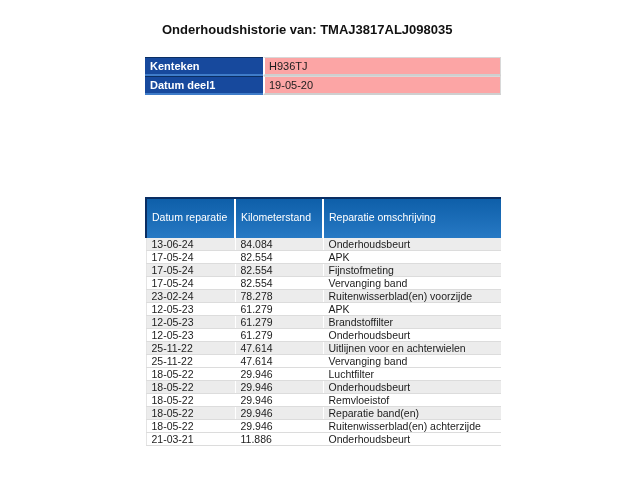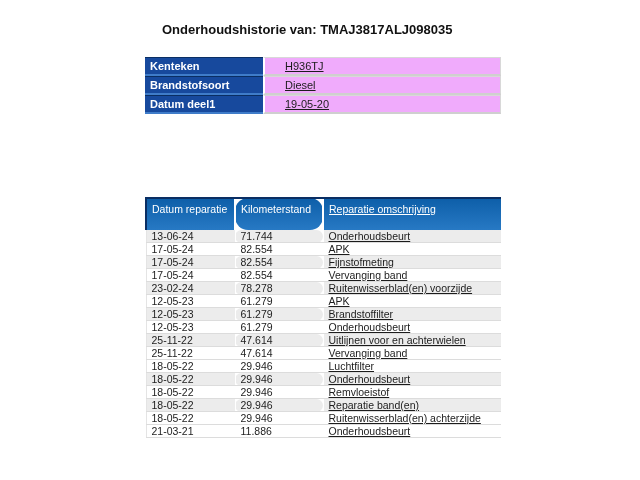--- a/index.html
+++ b/index.html
@@ -45,46 +45,45 @@
   .info-label {
     width: 97px;
     background: var(--info-label-bg, #17499d);
     color: var(--header-text, #ffffff);
     font-weight: 700;
     padding: 0 16px 0 5px;
     border-top: 1px solid var(--table-header-border, #0a2e63);
     border-bottom: 2px solid var(--info-label-highlight, #3f7cc9);
   }
   .info-value {
-    background: #f0abfc;
-    padding: 0 0 0 20px;
+    background: #fca5a5;
+    padding: 0 0 0 4px;
     border-top: 1px solid #d8d8d8;
     border-bottom: 2px solid #cfcfcf;
     border-right: 1px solid #d8d8d8;
     border-left: 2px solid #ffffff;
-    text-decoration: underline;
   }
   
   .history-table {
     position: absolute;
     left: 145px;
     top: 197px;
     width: 356px;
     border-collapse: collapse;
     table-layout: fixed;
   }
   .history-table th {
     background: linear-gradient(var(--header-gradient-top, #0e5fa9), var(--header-gradient-bottom, #2779c4));
     color: var(--header-text, #ffffff);
     font-weight: 400;
     font-size: 10.5px;
     text-align: left;
     vertical-align: top;
     height: 27px;
-    padding: 4px 0 0 5px;
+    padding: 12px 0 0 5px;
     border-top: 2px solid var(--table-header-border, #0a2e63);
     border-left: 2px solid #ffffff;
     white-space: nowrap;
     overflow: hidden;
   }
   .history-table th:first-child {
     border-left: 2px solid var(--table-header-border, #0a2e63);
   }
   .history-table td {
     height: 12px;
@@ -93,40 +92,36 @@
     padding: 0 0 0 5px;
     border-bottom: 1px solid var(--row-border, #dcdcdc);
     white-space: nowrap;
     overflow: hidden;
   }
   .history-table td + td { border-left: 1px solid #ffffff; }
   .history-table td:first-child { border-left: 1px solid #e4e4e4; }
   .history-table tr.shaded td { background: var(--row-alt-bg, #ececec); }
   .history-table tr.plain td  { background: var(--row-bg, #ffffff); }
   .col-date { width: 82px; }
-  .col-km   { width: 81px; border-radius: 13px; }
-  .col-desc { width: auto; text-decoration: underline; }
+  .col-km   { width: 81px; }
+  .col-desc { width: auto; }
 </style>
 </head>
 <body>
 
 <h1 class="page-title">Onderhoudshistorie van: TMAJ3817ALJ098035</h1>
 
 <table class="info-table">
   <tbody id="info-body">
   <tr>
     <td class="info-label">Kenteken</td>
     <td class="info-value">H936TJ</td>
   </tr>
 
 
-  <tr>
-    <td class="info-label">Brandstofsoort</td>
-    <td class="info-value">Diesel</td>
-  </tr>
 
   <tr>
     <td class="info-label">Datum deel1</td>
     <td class="info-value">19-05-20</td>
   </tr>
 </tbody>
 </table>
 
 <table class="history-table">
   <thead>
@@ -134,21 +129,21 @@
   <th class="col-date">Datum reparatie</th>
 
   <th class="col-km">Kilometerstand</th>
 
   <th class="col-desc">Reparatie omschrijving</th>
 </tr>
   </thead>
   <tbody id="history-body">
   <tr class="shaded">
     <td class="col-date">13-06-24</td>
-    <td class="col-km">71.744</td>
+    <td class="col-km">84.084</td>
     <td class="col-desc">Onderhoudsbeurt</td>
   </tr>
 
   <tr class="plain">
     <td class="col-date">17-05-24</td>
     <td class="col-km">82.554</td>
     <td class="col-desc">APK</td>
   </tr>
 
   <tr class="shaded">

